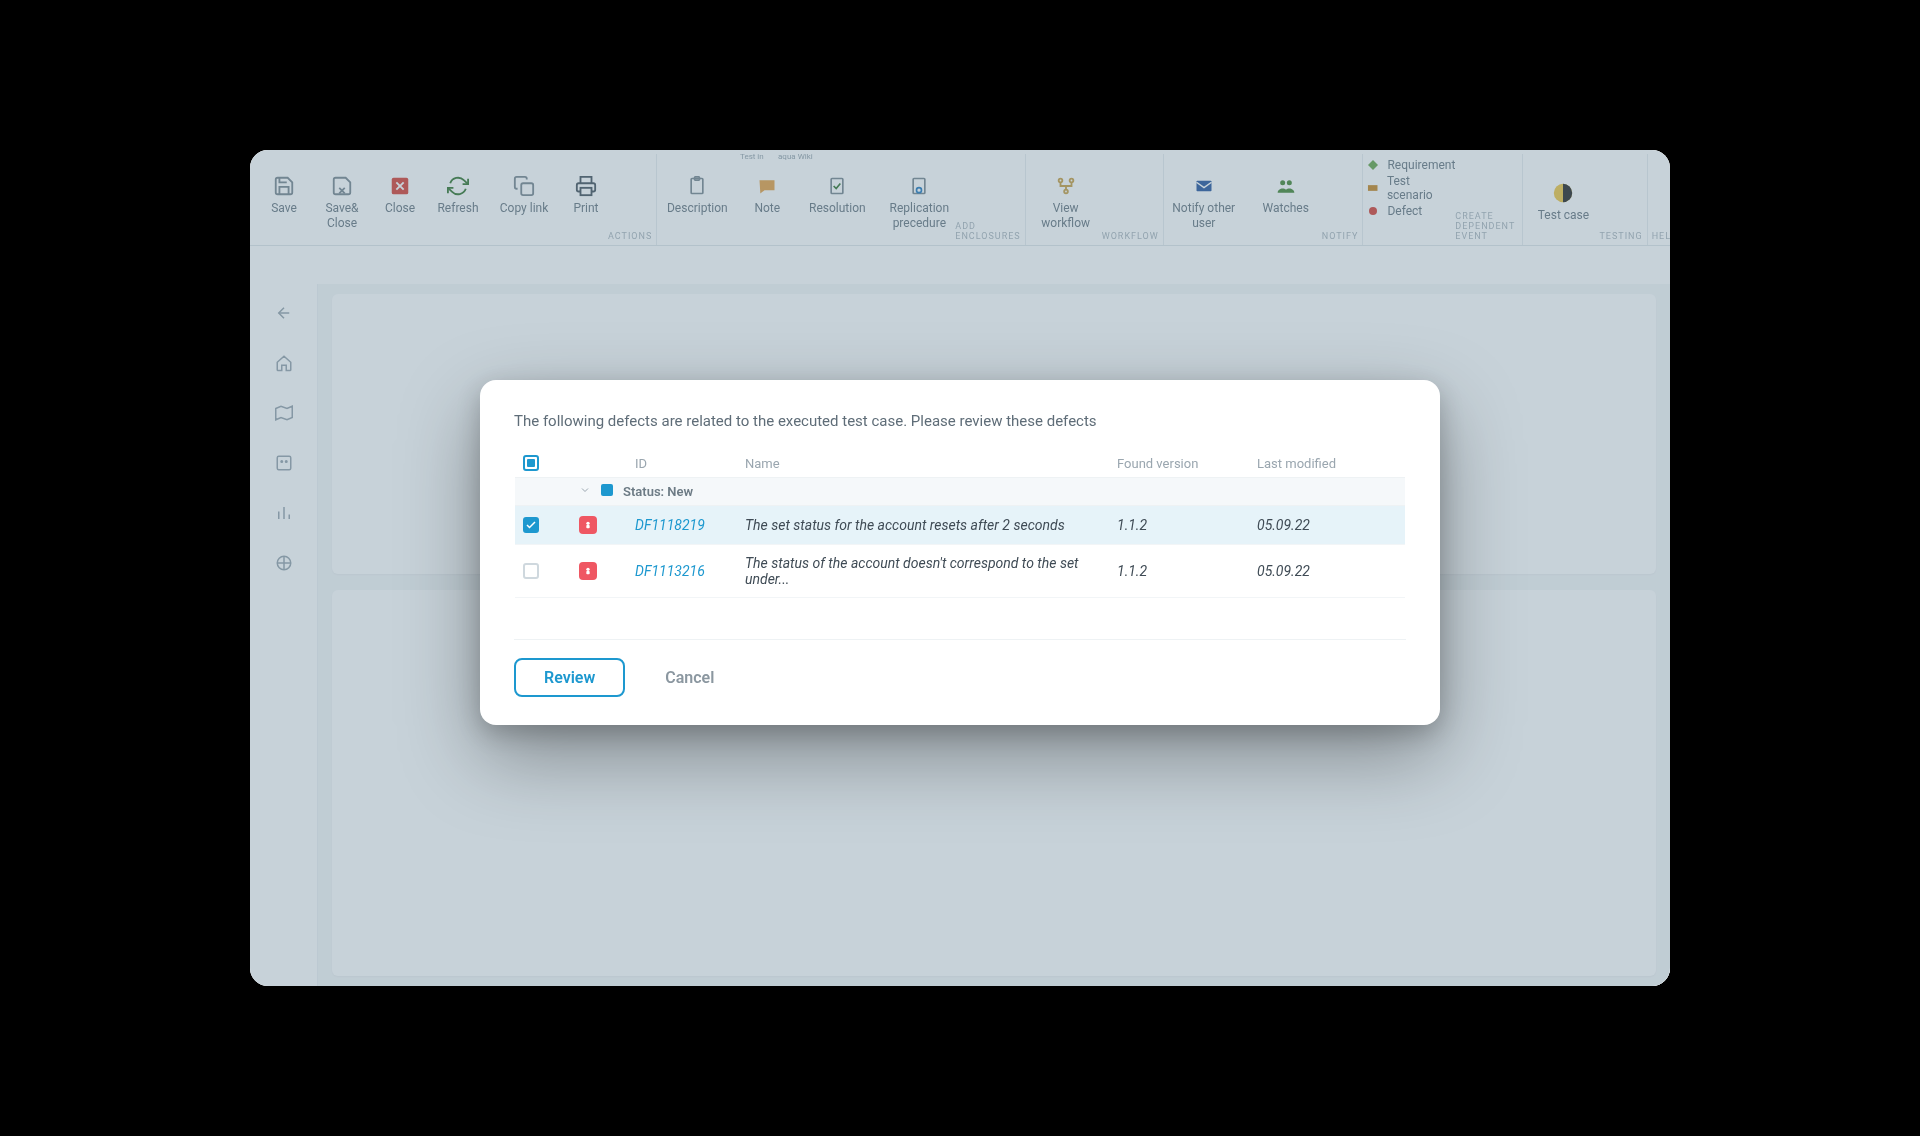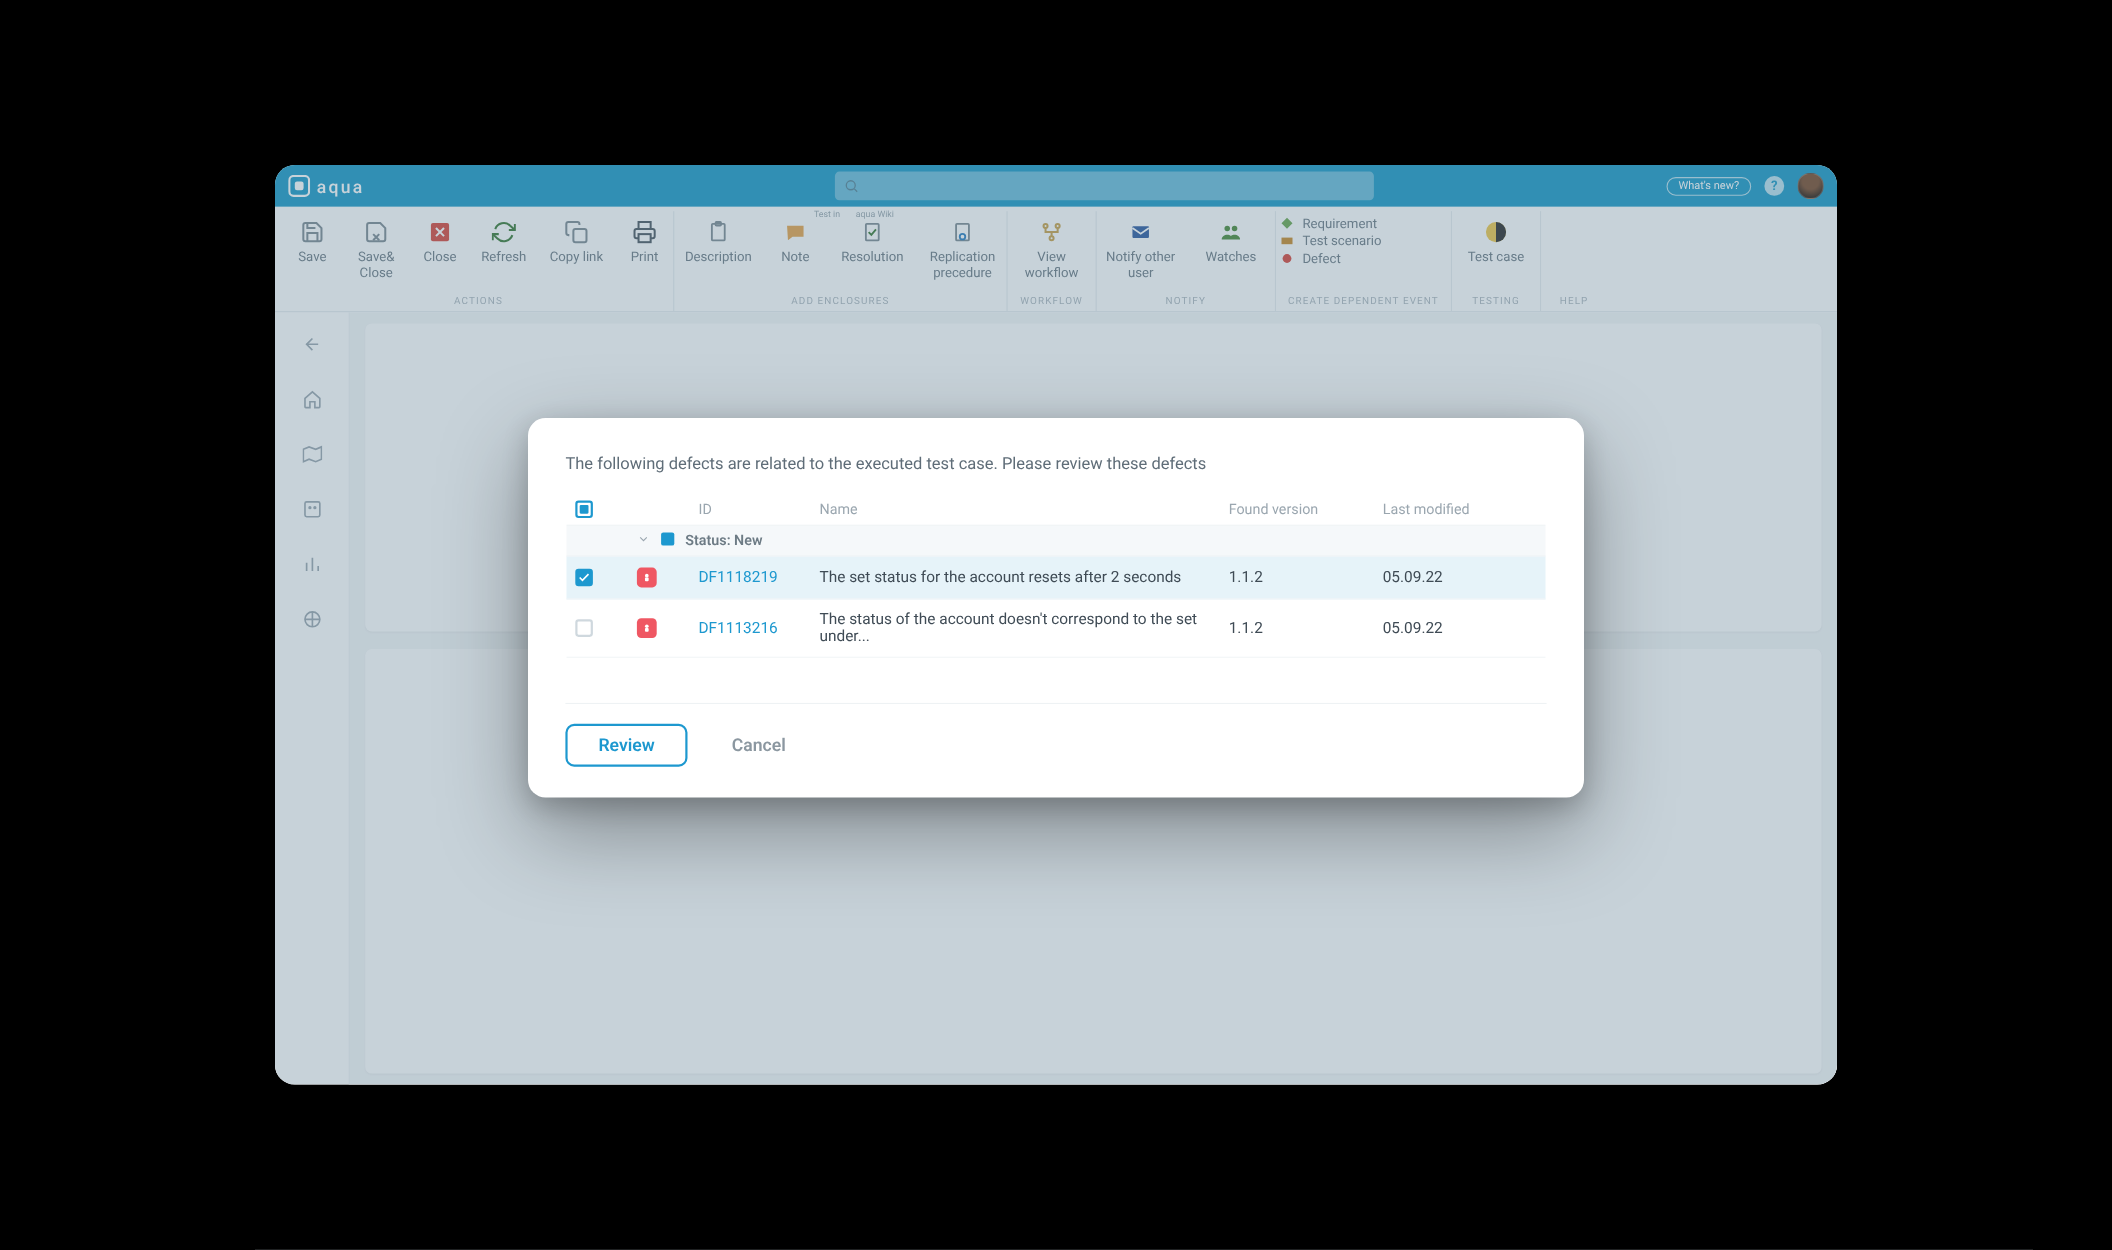--- a/index.html
+++ b/index.html
@@ -71,21 +71,20 @@
     height: 96px;
     background: #fff;
     border-bottom: 1px solid #e0e6ea;
     display: flex;
     align-items: stretch;
     padding: 4px 8px 0;
     gap: 0;
   }
   .ribbon-group {
     display: flex;
-    flex-direction: column;
     align-items: center;
     border-right: 1px solid #e8edf0;
     padding: 0 4px 2px;
   }
   .ribbon-group:last-child{border-right:none;}
   .ribbon-items { display:flex; gap: 10px; align-items:flex-start; padding-top:4px;}
   .ribbon-item {
     width: 72px;
     text-align: center;
     color: #6d7b85;
@@ -191,20 +190,21 @@
     width:12px;height:12px;border-radius:2px;background:#1d98cf;
   }
   .data-row{
     display:grid;
     grid-template-columns: 56px 56px 110px 1fr 140px 140px;
     align-items:center;
     padding: 10px 8px;
     font-size: 14px;
     color:#3f4b55;
     border-bottom: 1px solid #f2f5f7;
+    font-style: italic;
   }
   .data-row.selected{ background:#e6f3f9; }
   .data-row .id-link{ color:#1d98cf; }
   .defect-ic{
     width:18px;height:18px;border-radius:4px;background:#ef5763;
     display:flex;align-items:center;justify-content:center;
   }
   .modal-actions{
     display:flex; gap: 28px;
     border-top: 1px solid #eef2f4;
@@ -217,42 +217,20 @@
   .btn-ghost{
     border:none;background:none;color:#8b97a0;font-size:16px;font-weight:600;
     padding: 8px 12px;
   }
 </style>
 </head>
 <body>
 
 <div class="viewport">
 
-  <div class="topbar">
-    <div class="brand">
-      <span class="brand-logo">
-        <svg width="20" height="20" viewBox="0 0 20 20">
-            <rect x="1" y="1" width="18" height="18" rx="4" fill="none" stroke="#fff" stroke-width="2"></rect>
-            <rect x="6" y="6" width="8" height="8" rx="2" fill="#fff"></rect>
-          </svg>
-      </span>
-      <span class="brand-text">aqua</span>
-    </div>
-    <div class="search-wrap" placeholder="">
-      <svg width="14" height="14" viewBox="0 0 24 24" fill="none" stroke="#4b6a7a" stroke-width="2">
-          <circle cx="11" cy="11" r="7"></circle>
-          <line x1="21" y1="21" x2="16.65" y2="16.65"></line>
-        </svg>
-    </div>
-    <div class="topbar-right">
-      <span class="whatsnew">What's new?</span>
-      <span class="help-circle">?</span>
-      <span class="avatar"></span>
-    </div>
-  </div>
 
   <div class="ribbon" style="position:relative;">
     <span class="tiny-tag" style="left:490px;top:2px;">Test in</span>
     <span class="tiny-tag" style="left:528px;top:2px;">aqua Wiki</span>
 
     <div class="ribbon-group">
       <div class="ribbon-items">
         <div class="ribbon-item" style="width:44px;">
           <div class="ic">
               <svg width="22" height="22" viewBox="0 0 24 24" fill="none" stroke="#7d8a93" stroke-width="2">

